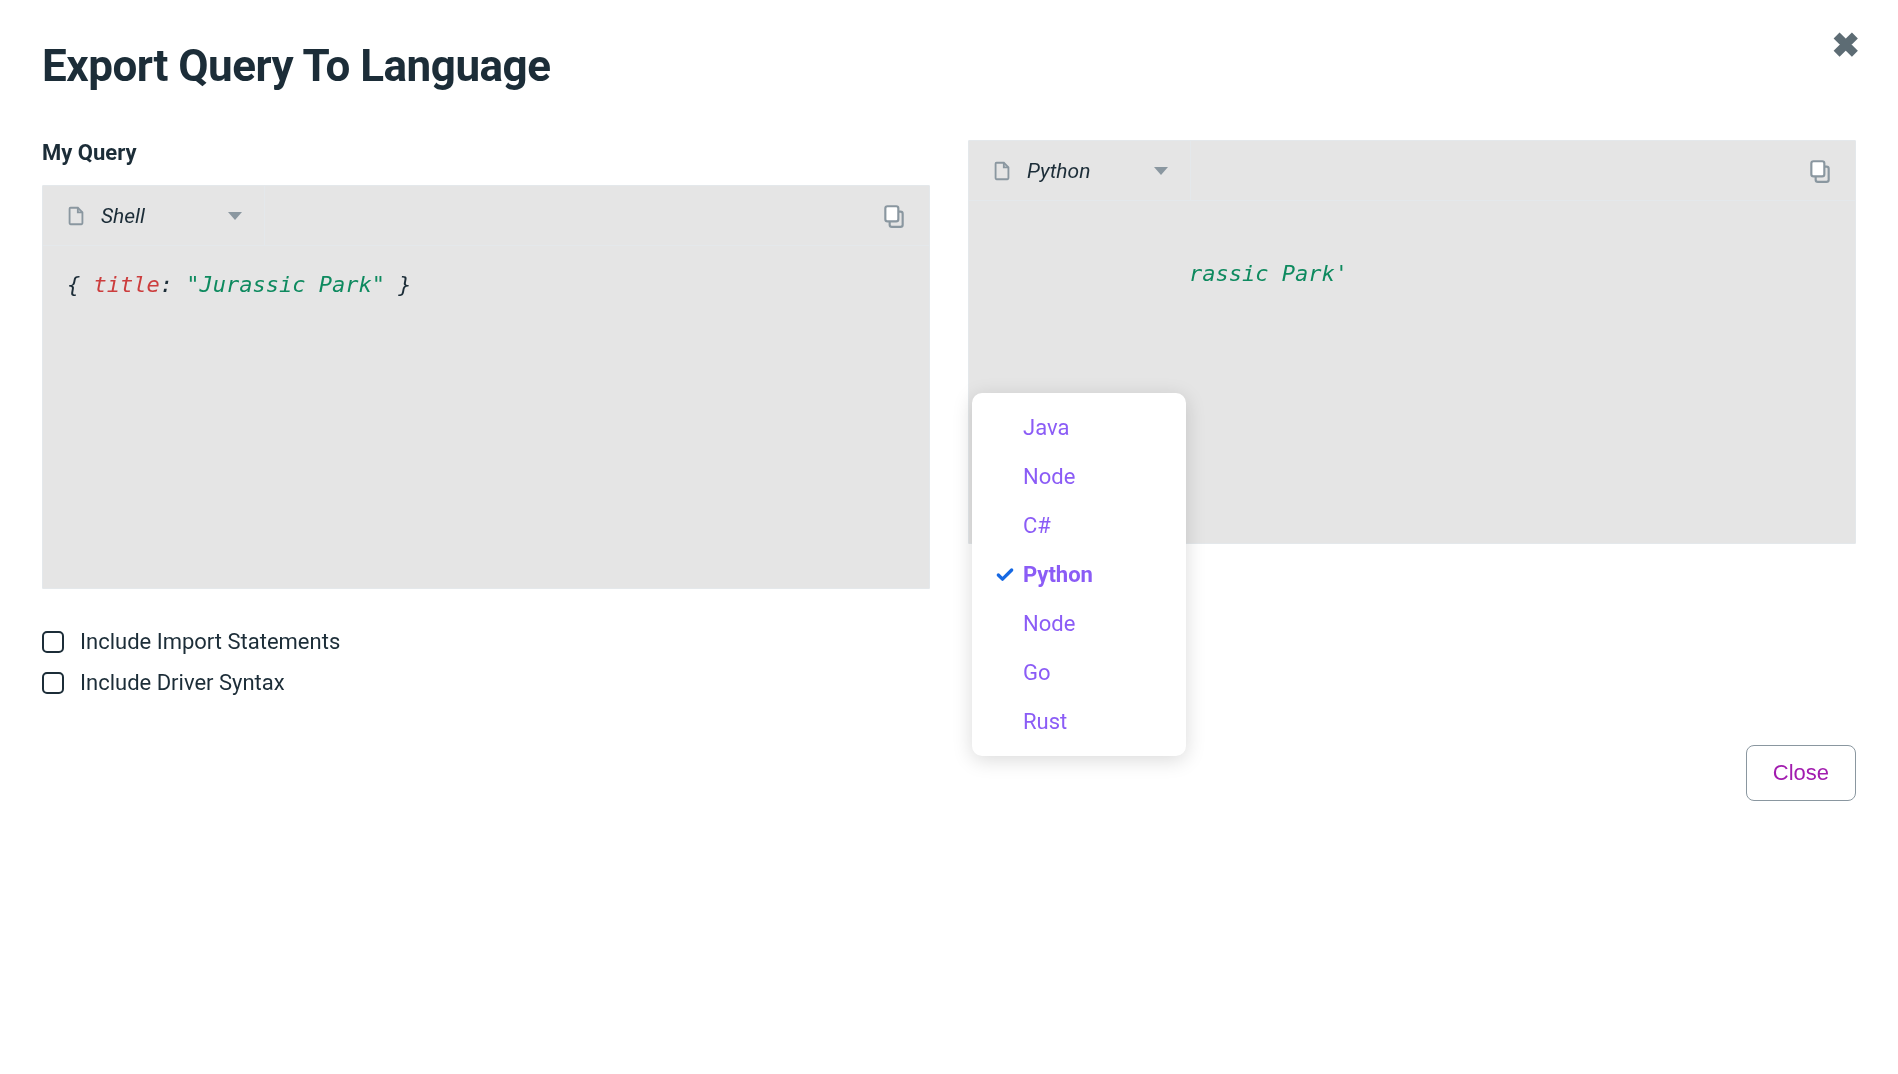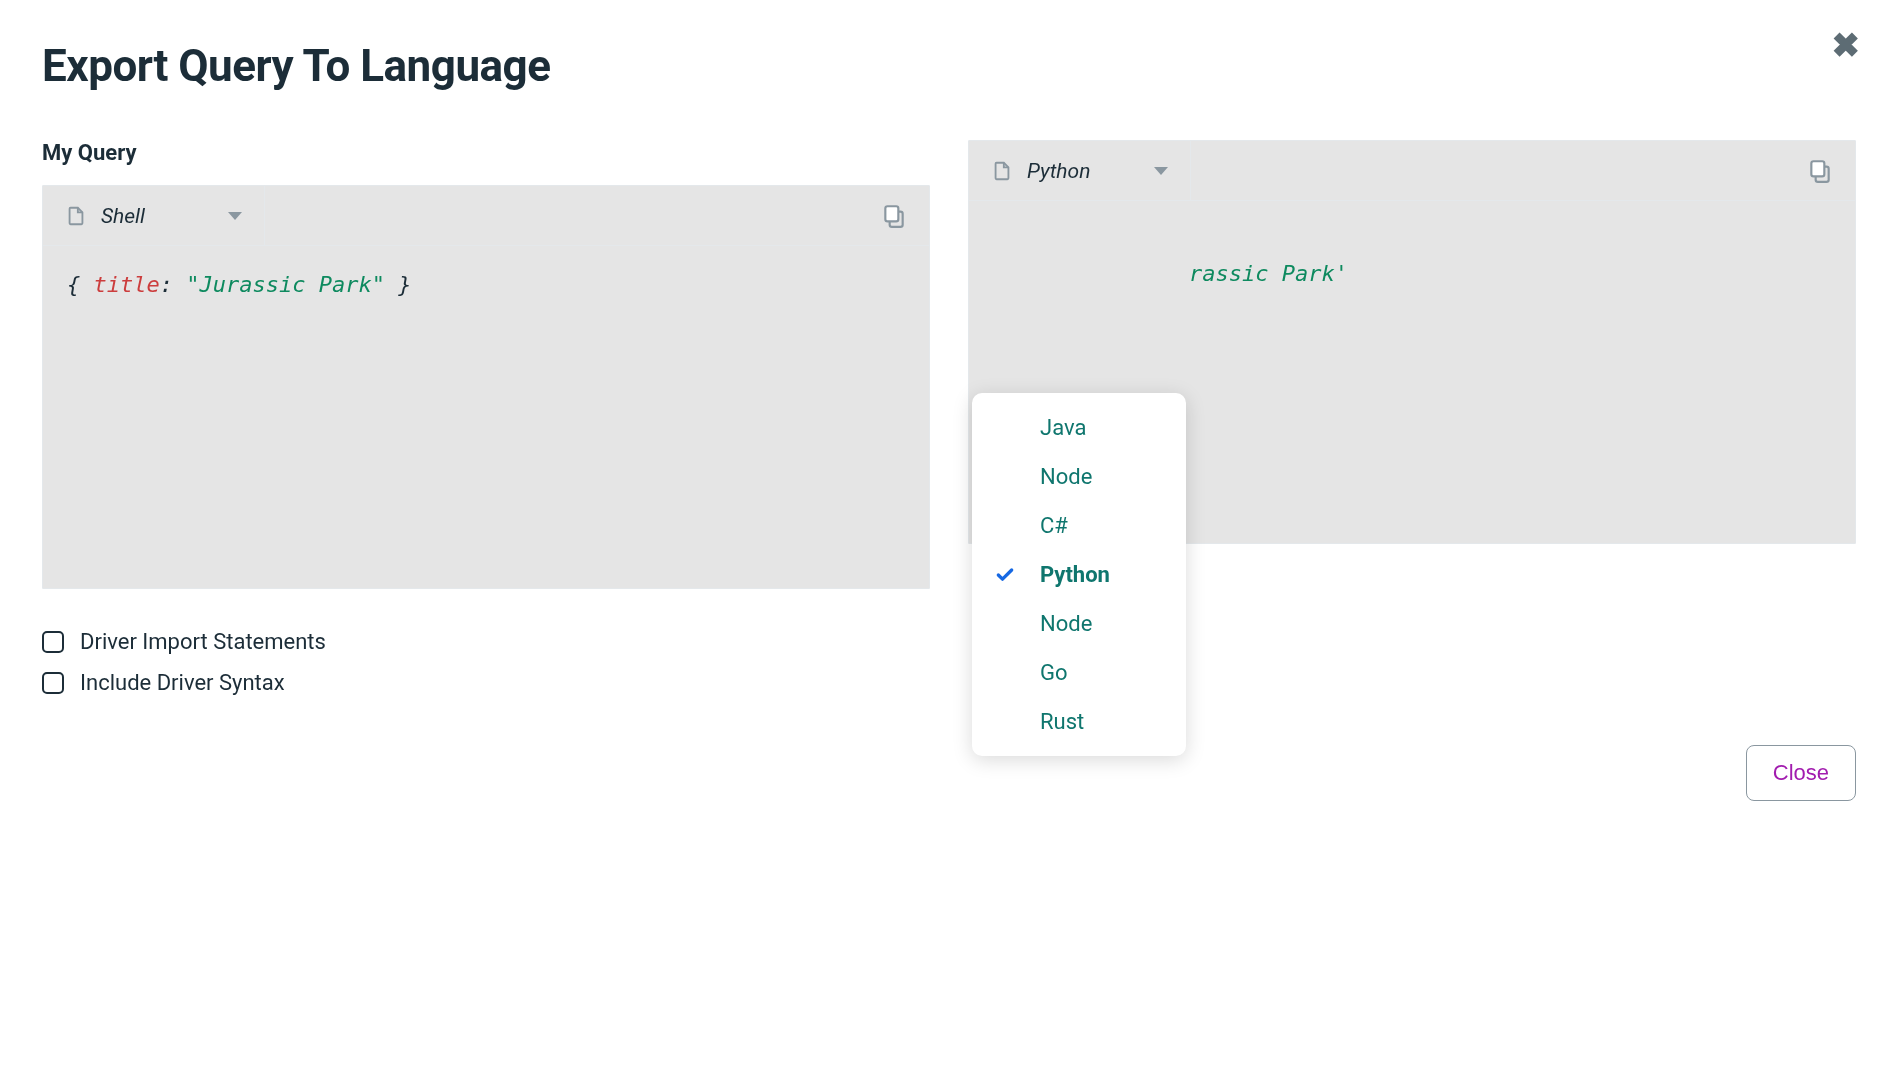--- a/index.html
+++ b/index.html
@@ -168,23 +168,23 @@
       border-radius: 10px;
       box-shadow: 0 4px 20px rgba(0,0,0,0.15);
       padding: 10px 0;
       z-index: 10;
     }
     .dropdown-item {
       display: flex;
       align-items: center;
       padding: 12px 22px;
       font-size: 22px;
-      color: #0f766e;
-      cursor: pointer;
-      gap: 24px;
+      color: #8b5cf6;
+      cursor: pointer;
+      gap: 7px;
     }
     .dropdown-item.selected {
       font-weight: 700;
     }
     .check-icon {
       width: 22px;
       height: 22px;
       flex-shrink: 0;
       display: flex;
       align-items: center;
@@ -231,21 +231,21 @@
               <rect x="4" y="3" width="12" height="14" rx="2" fill="#ffffff" stroke="#8a97a0" stroke-width="2"></rect>
             </svg>
           </div>
         </div>
         <div class="code-body"><span>{ </span><span class="tok-key">title</span><span>: </span><span class="tok-str">"Jurassic Park"</span><span> }</span></div>
       </div>
 
       <div class="options">
         <div class="checkbox-row">
           <div class="checkbox"></div>
-          <span class="checkbox-label">Driver Import Statements</span>
+          <span class="checkbox-label">Include Import Statements</span>
         </div>
         <div class="checkbox-row">
           <div class="checkbox"></div>
           <span class="checkbox-label">Include Driver Syntax</span>
         </div>
       </div>
     </div>
 
     <div class="panel">
       <div class="code-box">

